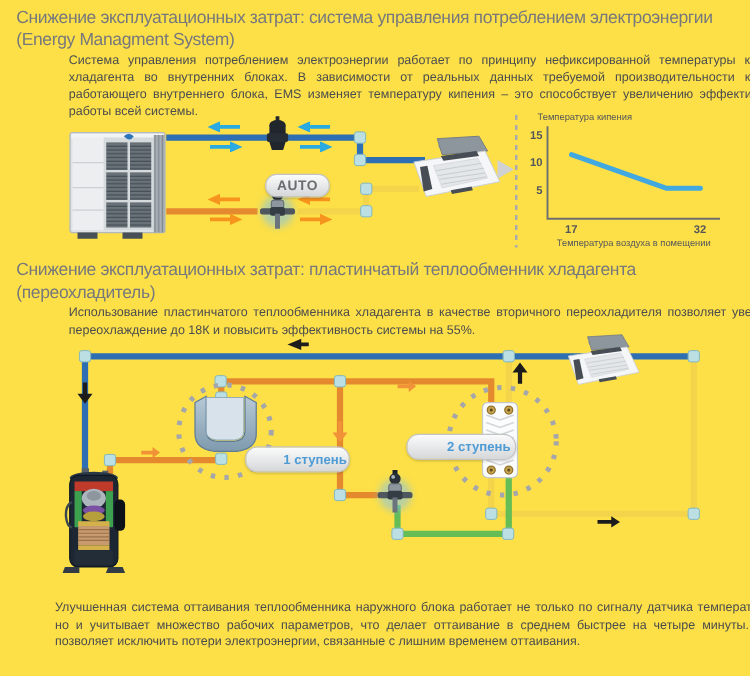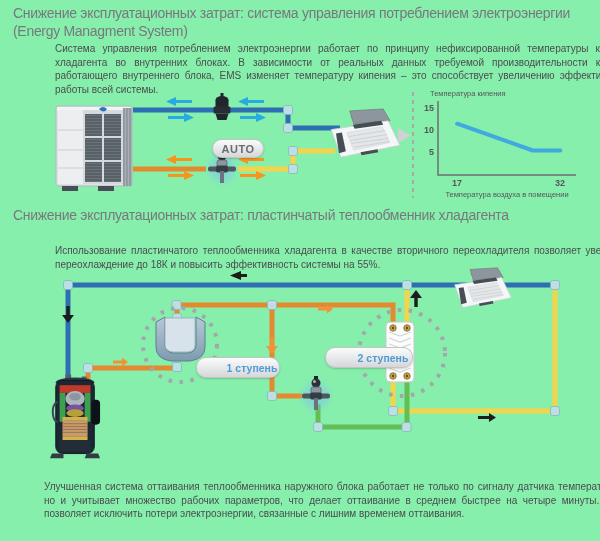--- a/index.html
+++ b/index.html
@@ -1,16 +1,16 @@
 <!DOCTYPE html>
 <html><head>
 <meta charset="utf-8">
 <style>
   html,body{margin:0;padding:0;background:#fff;}
-  .page{position:relative;width:600px;height:541px;background:#86efac;overflow:hidden;font-family:"Liberation Sans",sans-serif;}
+  .page{position:relative;width:600px;height:541px;background:#fde047;overflow:hidden;font-family:"Liberation Sans",sans-serif;}
   .abs{position:absolute;}
   .h{font-size:14px;line-height:17.5px;color:#77787c;letter-spacing:-0.3px;}
   .b{font-size:10px;line-height:13.6px;color:#4b4c4e;text-align:justify;margin-left:42px;}
   .pill{position:absolute;display:flex;align-items:center;justify-content:center;
         background:linear-gradient(#fbfbfb,#d5d7d9);border:1px solid #c2c4c6;border-radius:10px;
         box-shadow:0 1px 2px rgba(0,0,0,.18);}
   .pill-auto{color:#6b6c6f;font-weight:bold;font-size:11px;letter-spacing:.5px;}
   .pill-stage{color:#4f9bd5;font-weight:bold;font-size:10.5px;padding-left:28px;}
   .tick{font-family:"Liberation Sans",sans-serif;font-size:9px;font-weight:bold;fill:#55565a;}
   .clabel{font-family:"Liberation Sans",sans-serif;font-size:7.5px;fill:#55565a;}
@@ -169,20 +169,21 @@
     <text x="12" y="25" text-anchor="end" class="tick">15</text>
     <text x="12" y="47" text-anchor="end" class="tick">10</text>
     <text x="12" y="69" text-anchor="end" class="tick">5</text>
     <text x="35" y="100" text-anchor="middle" class="tick">17</text>
     <text x="138" y="100" text-anchor="middle" class="tick">32</text>
     <text x="85" y="111" text-anchor="middle" class="clabel">Температура воздуха в помещении</text>
   </svg>
 
   <div class="abs h" style="left:13px;top:207px;width:580px;">
     <div>Снижение эксплуатационных затрат: пластинчатый теплообменник хладагента</div>
+    <div>(переохладитель)</div>
   </div>
   <div class="abs b" style="left:13px;top:244px;width:578px;">Использование пластинчатого теплообменника хладагента в качестве вторичного переохладителя позволяет увеличить переохлаждение до 18К и повысить эффективность системы на 55%.</div>
 
   <svg class="abs" style="left:0;top:266px;" width="600" height="196">
     <path d="M68 113 V19 H555" fill="none" stroke="#2e6eb2" stroke-width="5"></path>
     <path d="M393 110 V145 H555 V19" fill="none" stroke="#f3d44a" stroke-width="5"></path>
     <path d="M407 17 V62" fill="none" stroke="#f3d44a" stroke-width="5"></path>
     <path d="M88 126 V102 H174" fill="none" stroke="#e5892f" stroke-width="5"></path>
     <path d="M177 52 V39 H393 V62" fill="none" stroke="#e5892f" stroke-width="5"></path>
     <path d="M272 39 V130 H302" fill="none" stroke="#e5892f" stroke-width="5"></path>

